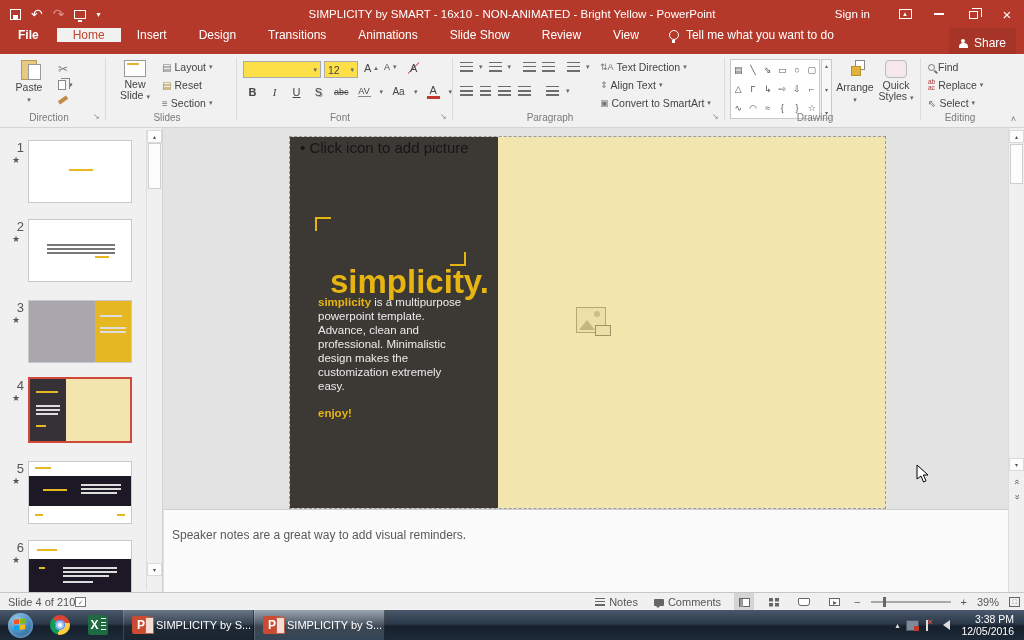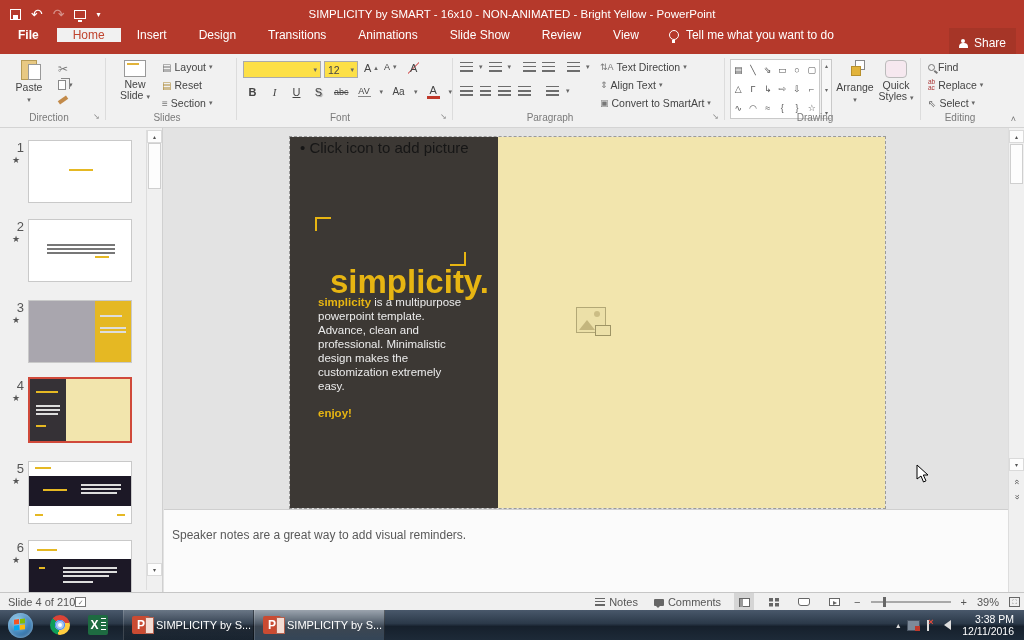--- a/index.html
+++ b/index.html
@@ -172,20 +172,33 @@
 
   <div class="abs" id="titlebar">
     <div class="qat">
       <span class="floppy"></span>
       <span class="ic">↶</span>
       <span class="ic dim">↷</span>
       <span class="monitor"></span>
       <span class="ic" style="font-size:8px">▾</span>
     </div>
     <div class="abs" id="title-text">SIMPLICITY by SMART - 16x10 - NON-ANIMATED - Bright Yellow - PowerPoint</div>
+    <div class="tb-right">
+      <span class="signin">Sign in</span>
+      <span class="winbtn">
+          <span class="ribdisp">▴</span>
+        </span>
+      <span class="winbtn">
+          <span class="minbar"></span>
+        </span>
+      <span class="winbtn">
+          <span class="restore-ic"></span>
+        </span>
+      <span class="winbtn" style="font-size:15px">×</span>
+    </div>
   </div>
 
   <div class="abs" id="tabrow">
     <span class="rtab file">File</span>
     <span class="rtab active">Home</span>
     <span class="rtab">Insert</span>
     <span class="rtab">Design</span>
     <span class="rtab">Transitions</span>
     <span class="rtab">Animations</span>
     <span class="rtab">Slide Show</span>
@@ -529,21 +542,21 @@
       <span>SIMPLICITY by S...</span>
     </span>
   </div>
   <div class="tray">
     <span class="up">▴</span>
     <span class="tray-ic1"></span>
     <span class="flagic"></span>
     <span class="spk"></span>
     <span class="clock">
       <span>3:38 PM</span><br>
-      <span>12/11/2016</span>
+      <span>12/05/2016</span>
     </span>
   </div>
 
   <svg class="cursor-svg" width="14" height="20">
     <polygon points="1,1 1,15 5,12 7.5,18 10,16.8 7.3,11 12,11" fill="#fff" stroke="#000" stroke-width="1"></polygon>
   </svg>
 
 </div>
 
 </body></html>

